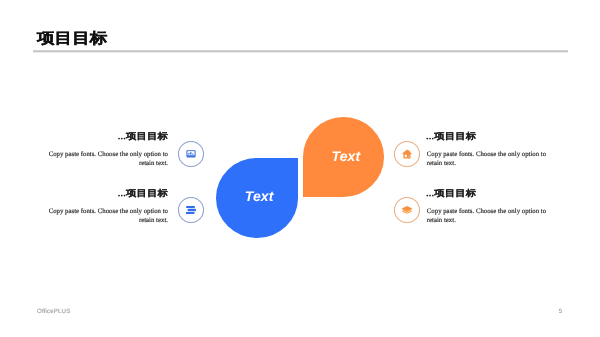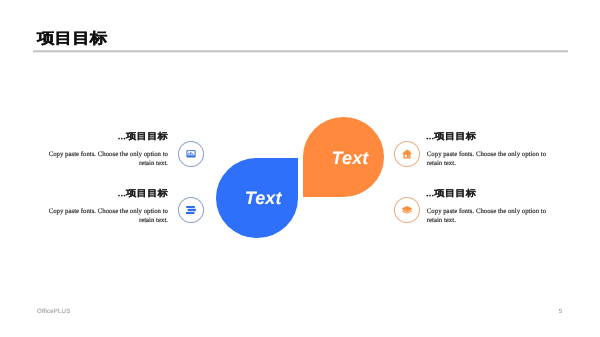--- a/index.html
+++ b/index.html
@@ -5,21 +5,21 @@
 <style>
   html,body{margin:0;padding:0;background:#fff;}
   body{width:600px;height:337px;overflow:hidden;font-family:"Liberation Sans",sans-serif;-webkit-font-smoothing:antialiased;text-rendering:geometricPrecision;}
   .slide{position:absolute;left:0;top:0;width:600px;height:337px;background:#ffffff;}
 
   .title{backface-visibility:hidden;position:absolute;left:37.3px;top:29.6px;font-size:17px;line-height:20px;font-weight:700;color:#111;white-space:nowrap;-webkit-text-stroke:0.35px #111;transform:scale(1.035,0.865);transform-origin:left top;}
   .rule{position:absolute;left:33px;top:49px;width:534.5px;height:4px;background:linear-gradient(to bottom, #fff 0, #fff 1px, #d4d4d4 1px, #d4d4d4 2px, #c3c3c3 2px, #c3c3c3 3px, #ededed 3px, #ededed 4px);}
 
   .blue{position:absolute;left:216.3px;top:158px;width:81.4px;height:79.5px;background:#2f70fb;border-radius:50% 0 50% 50%;}
   .orange{position:absolute;left:302.5px;top:117px;width:81.4px;height:80px;background:#ff8a3d;border-radius:50% 50% 50% 0;}
-  .shape-label{backface-visibility:hidden;position:absolute;font-style:italic;font-weight:700;font-size:18px;color:#ffffff;white-space:nowrap;letter-spacing:0.1px;}
+  .shape-label{backface-visibility:hidden;position:absolute;font-style:italic;font-weight:700;font-size:14px;color:#ffffff;white-space:nowrap;letter-spacing:0.1px;}
 
   .icon-circle{position:absolute;width:26px;height:26px;box-sizing:border-box;}
   .ring{position:absolute;left:0;top:0;}
   .ic-blue .ring circle{stroke:#96a4d2;}
   .ic-orange .ring circle{stroke:#eab18b;}
   .icon-svg{position:absolute;left:50%;top:50%;transform:translate(-50%,-50%);}
 
   .blk{position:absolute;backface-visibility:hidden;font-family:Liberation Serif, serif;}
   .blk .h{font-size:9.9px;font-weight:700;color:#1e1e1e;white-space:nowrap;line-height:11px;-webkit-text-stroke:0.12px #1e1e1e;letter-spacing:0.15px;transform:scale(1.05,0.88) translateY(1.1px);transform-origin:right top;}
   .blk .p{font-size:6.8px;color:#333;line-height:9px;margin-top:8px;-webkit-text-stroke:0.18px #333;}

